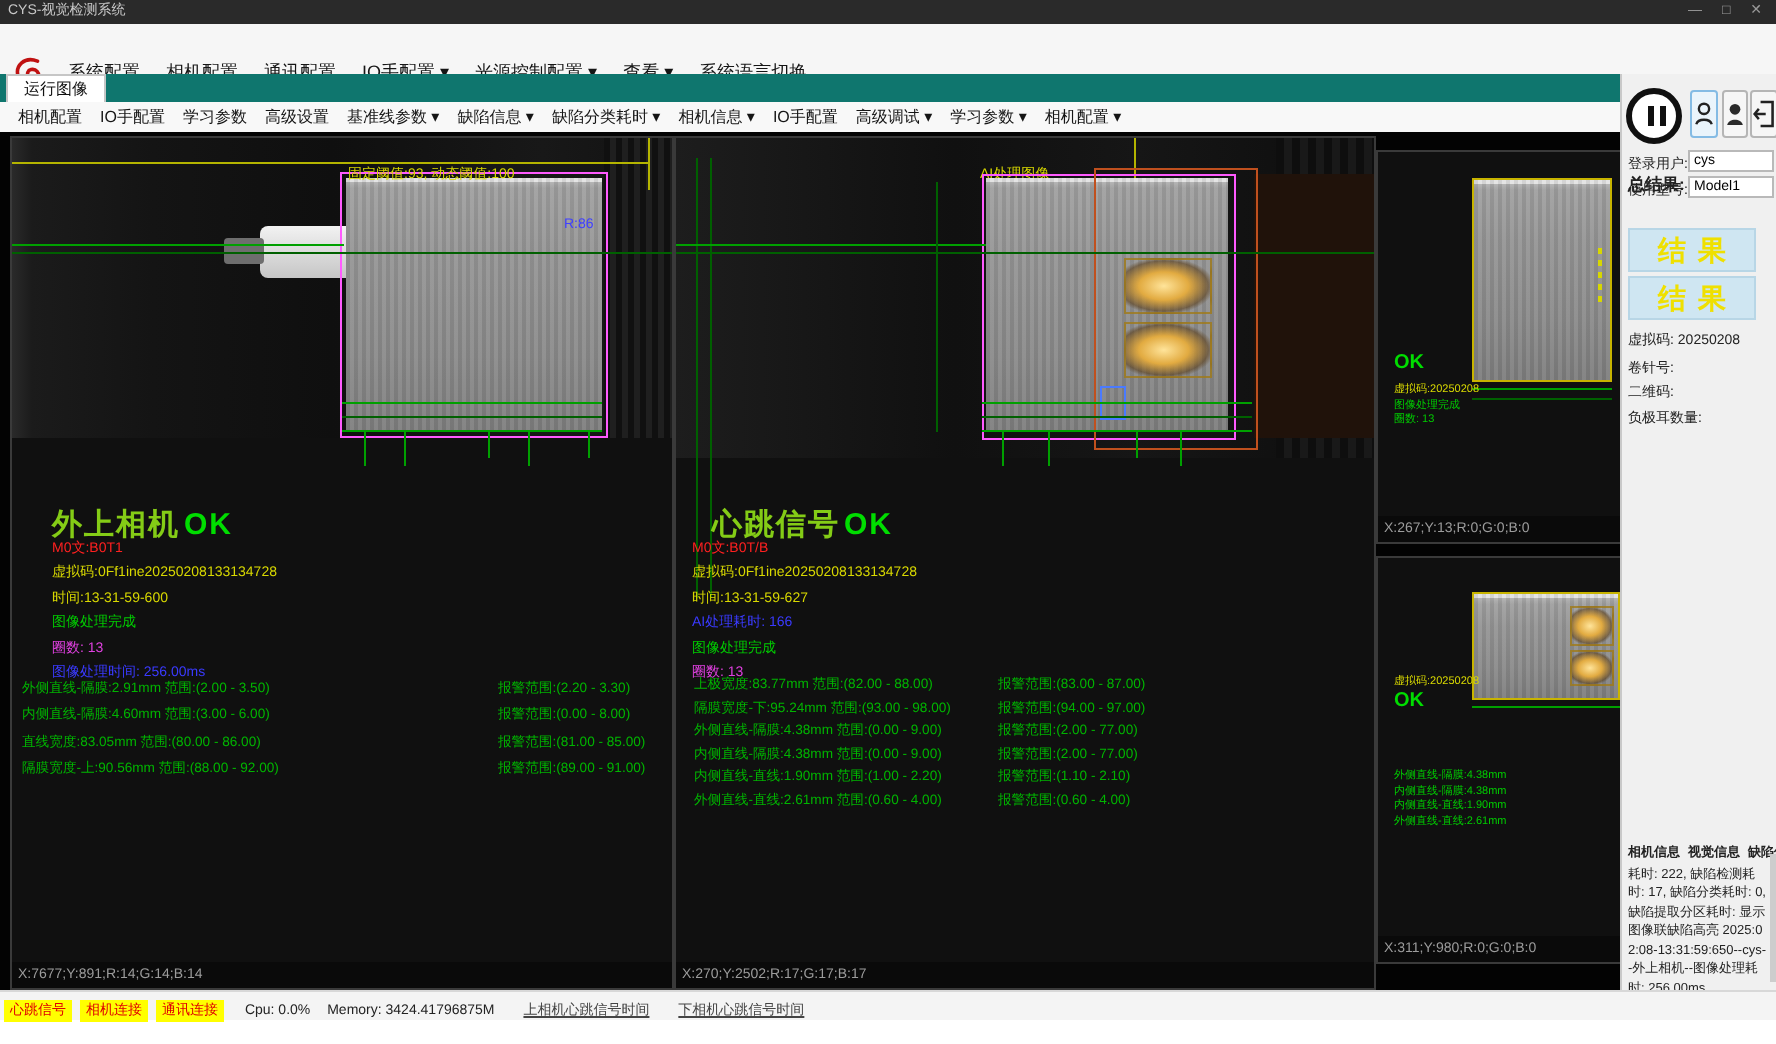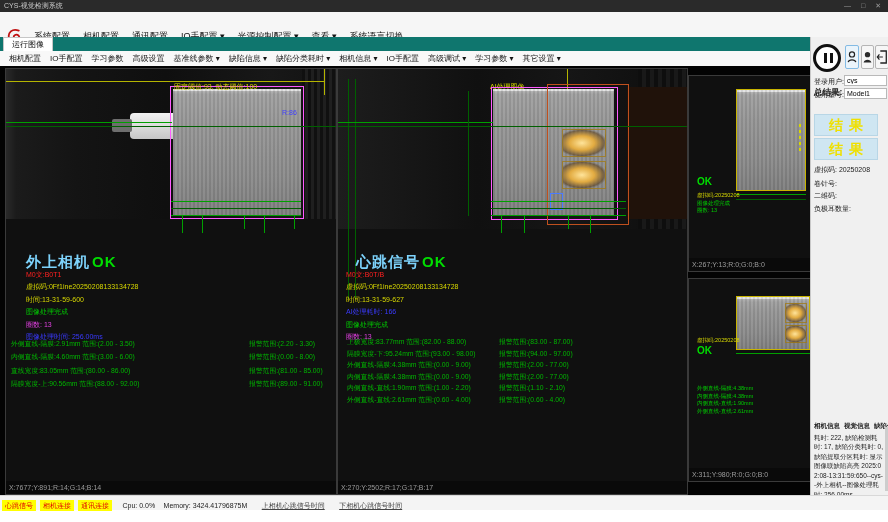--- a/index.html
+++ b/index.html
@@ -32,21 +32,21 @@
   .mag-rect{border:1px solid #ff5aff}
   .org-rect{border:1px solid #c0501e}
   .blue-rect{border:1px solid #4a7aff}
   .gline{background:#00a000}
   .gline.dim{background:#006000}
   .yline{background:#b4b400}
   .glow{background:radial-gradient(ellipse at 45% 50%,#ffe49a 0%,#e2ab41 38%,rgba(90,58,16,.55) 68%,rgba(0,0,0,0) 78%);
         border:1px solid rgba(160,122,24,.8)}
   .ov-label{color:#d8d800;font-size:7px;white-space:nowrap}
   .cam-title{font-size:15px;font-weight:bold;white-space:nowrap;letter-spacing:1px}
-  .cam-title .nm{color:#7dd3fc}
+  .cam-title .nm{color:#84cc16}
   .cam-title .ok{color:#00dd00;margin-left:2px}
   .info-lines div{font-size:7px;line-height:12.4px;white-space:nowrap}
   .meas{font-size:6.8px;color:#00b400;white-space:nowrap}
   .meas-row{position:relative;height:var(--row-h,13.4px)}
   .m-alarm{position:absolute;left:var(--alarm-x,238px);top:0}
   .side-ok{color:#00dd00;font-weight:bold;font-size:10px}
   .tiny-lines div{font-size:5.5px;line-height:7.6px;white-space:nowrap}
   
   .rpanel{left:810px;top:37px;width:78px;height:458px;background:#f0f0f0;border-left:1px solid #c9c9c9;box-sizing:border-box}
   .btn-pause{left:2px;top:7px;width:28px;height:28px;border:3px solid #101010;border-radius:50%;background:#fff;box-sizing:border-box;cursor:pointer}
@@ -88,21 +88,21 @@
     
   <span>系统配置</span><span>相机配置</span><span>通讯配置</span><span>IO手配置 ▾</span><span>光源控制配置 ▾</span><span>查看 ▾</span><span>系统语言切换</span></div>
 </div>
 
 <div class="abs tabrow">
   <div class="abs tab">运行图像</div>
 </div>
 
 <div class="abs toolbar">
   
-<span>相机配置</span><span>IO手配置</span><span>学习参数</span><span>高级设置</span><span>基准线参数 ▾</span><span>缺陷信息 ▾</span><span>缺陷分类耗时 ▾</span><span>相机信息 ▾</span><span>IO手配置</span><span>高级调试 ▾</span><span>学习参数 ▾</span><span>其它设置 ▾</span></div>
+<span>相机配置</span><span>IO手配置</span><span>学习参数</span><span>高级设置</span><span>基准线参数 ▾</span><span>缺陷信息 ▾</span><span>缺陷分类耗时 ▾</span><span>相机信息 ▾</span><span>IO手配置</span><span>高级调试 ▾</span><span>学习参数 ▾</span><span>相机配置 ▾</span></div>
 
 <div class="abs main-black"></div>
 
 <div class="abs view" style="left:5px;top:68px;width:330px;height:425px">
   <div class="abs" style="left:0;top:0;width:330px;height:150px;
        background:linear-gradient(90deg,#2a2a2a 0,#1b1b1b 10px,#141414 70px,#0f0f0f 160px,#181818 265px,#121212 100%)"></div>
   <div class="abs" style="left:296px;top:0;width:34px;height:150px;
        background:repeating-linear-gradient(90deg,#101010 0 3px,#1f1f1f 3px 6px)"></div>
   <div class="abs yline" style="left:0;top:12px;width:318px;height:1px"></div>
   <div class="abs yline" style="left:318px;top:0;width:1px;height:26px"></div>

